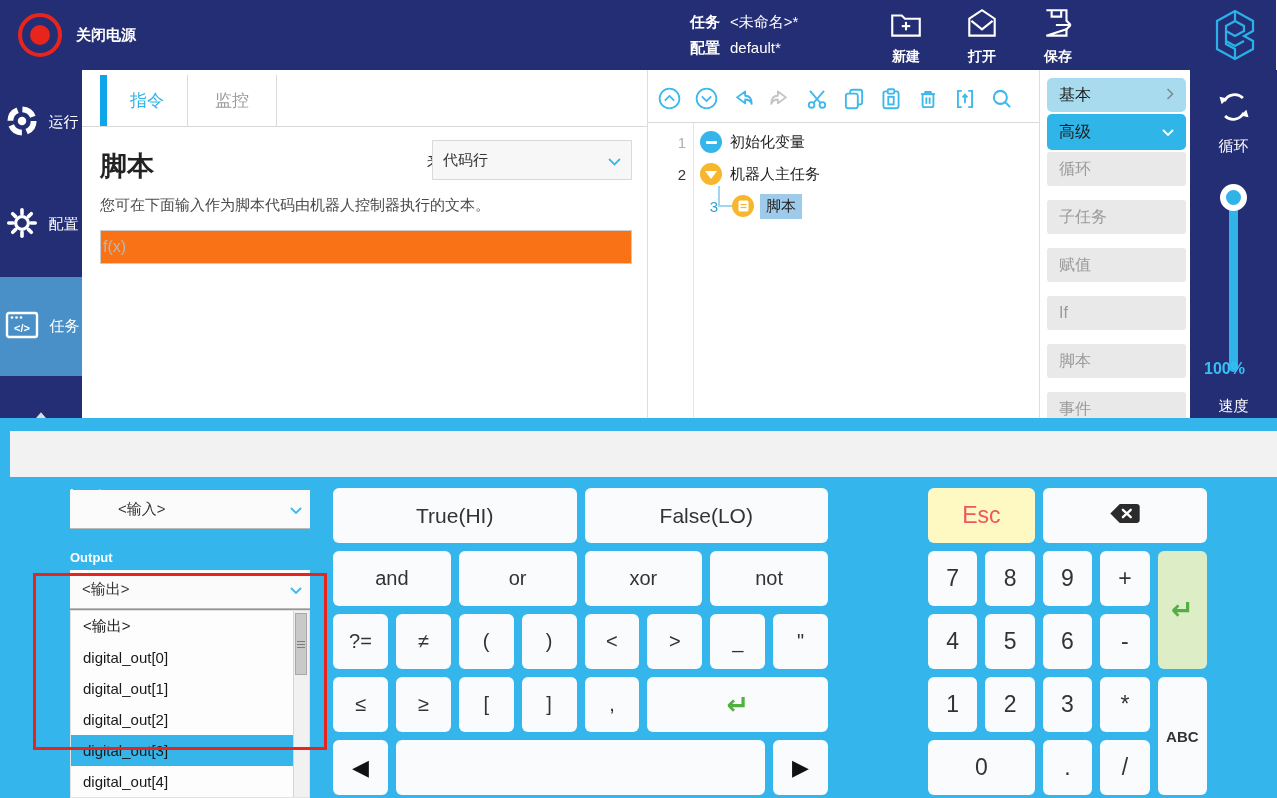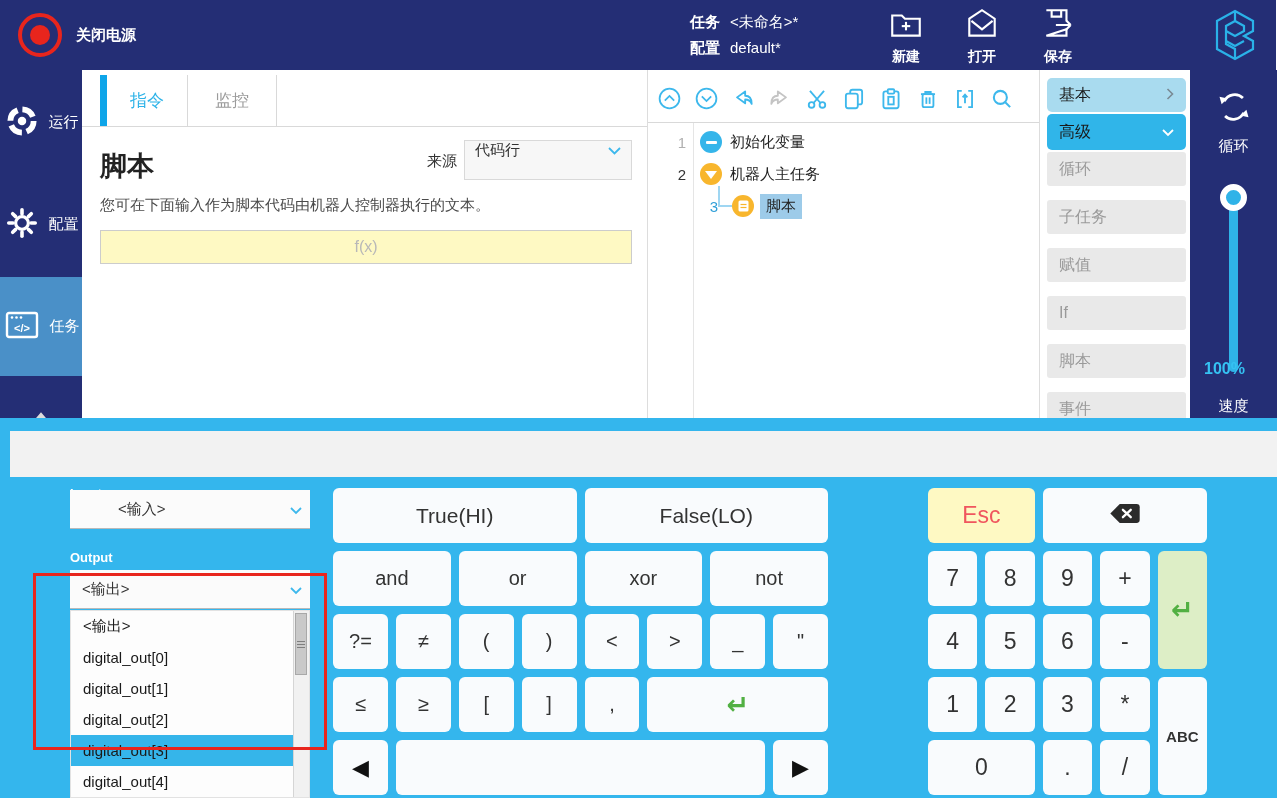--- a/index.html
+++ b/index.html
@@ -25,24 +25,24 @@
 
   
   .main{position:absolute;left:82px;top:70px;width:565px;bottom:0;background:#fff;z-index:1;}
   .tabbar{position:absolute;left:0;top:5px;right:0;height:52px;border-bottom:1px solid #d9d9d9;display:flex;padding-left:18px;box-sizing:border-box;}
   .tab{width:80px;display:flex;align-items:center;justify-content:center;font-size:17px;border-right:1px solid #d9d9d9;cursor:pointer;color:#9b9b9b;}
   .tab:first-child{border-left:7px solid #0ea5e9;width:80px;}
   .tab.active{color:#2db3e8;}
   .tab.t2{width:88px;}
   .page-title{position:absolute;left:18px;top:78px;font-size:27px;font-weight:bold;color:#222;}
   .src-label{position:absolute;right:190px;top:82px;font-size:15px;color:#333;font-family:Liberation Serif, serif;}
-  .src-select{position:absolute;right:15px;top:70px;width:168px;height:40px;background:#f7f7f7;border:1px solid #d9d9d9;box-sizing:border-box;display:flex;padding:0 10px;font-size:15px;color:#333;cursor:pointer;}
+  .src-select{position:absolute;right:15px;top:70px;width:200px;height:40px;background:#f7f7f7;border:1px solid #d9d9d9;box-sizing:border-box;display:flex;align-items:center;padding:0 10px;font-size:15px;color:#333;cursor:pointer;}
   .src-select .grow{flex:1;}
   .desc{position:absolute;left:18px;top:126px;font-size:15px;color:#4a4a4a;}
-  .fx-input{position:absolute;left:18px;right:15px;top:160px;height:34px;border:1px solid #ccc;background:#fef9c3;text-align:center;font-size:16px;color:#333;box-sizing:border-box;}
+  .fx-input{position:absolute;left:18px;right:15px;top:160px;height:34px;border:1px solid #ccc;background:#f97316;text-align:left;font-size:16px;color:#333;box-sizing:border-box;}
   .fx-input::placeholder{color:#b8b8b8;}
 
   
   .tree{position:absolute;left:647px;top:70px;width:393px;bottom:0;background:#fff;border-left:1px solid #ddd;border-right:1px solid #ddd;box-sizing:border-box;z-index:1;}
   .tree-toolbar{position:absolute;left:0;top:5px;right:0;height:47px;border-bottom:1px solid #d9d9d9;display:flex;align-items:center;gap:9px;padding-left:7px;}
   .ticon{width:28px;height:28px;display:flex;align-items:center;justify-content:center;cursor:pointer;}
   .numline{position:absolute;left:45px;top:53px;bottom:0;width:1px;background:#e5e5e5;}
   .trow{position:absolute;left:0;height:32px;display:flex;align-items:center;cursor:pointer;}
   .trow .num{width:38px;text-align:right;font-size:15px;}
   .node{width:22px;height:22px;border-radius:50%;display:flex;align-items:center;justify-content:center;margin-left:14px;}

